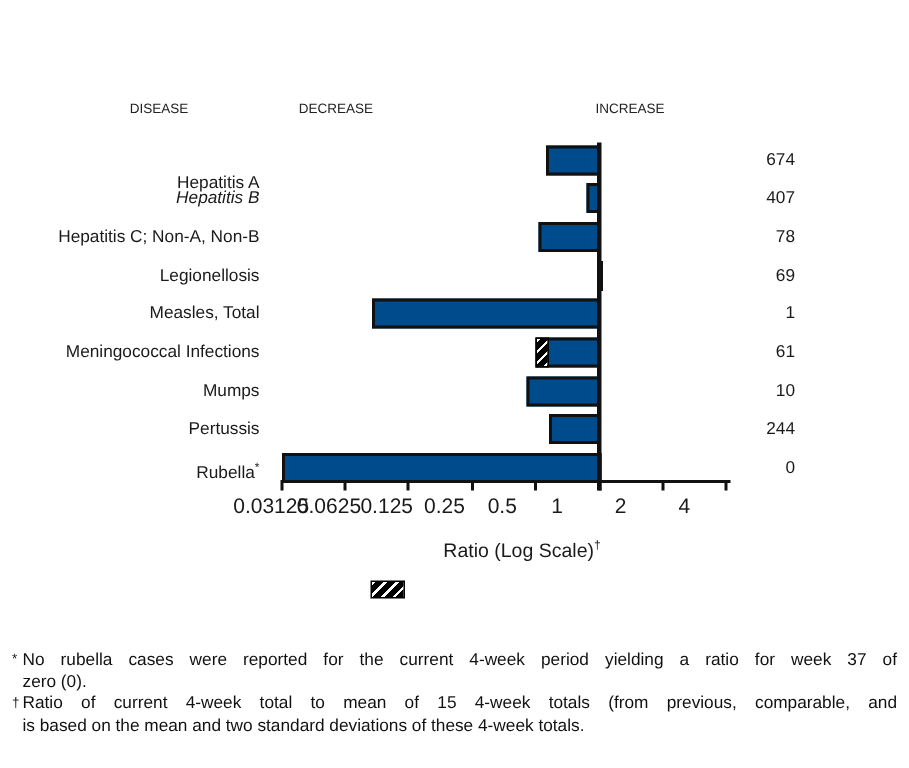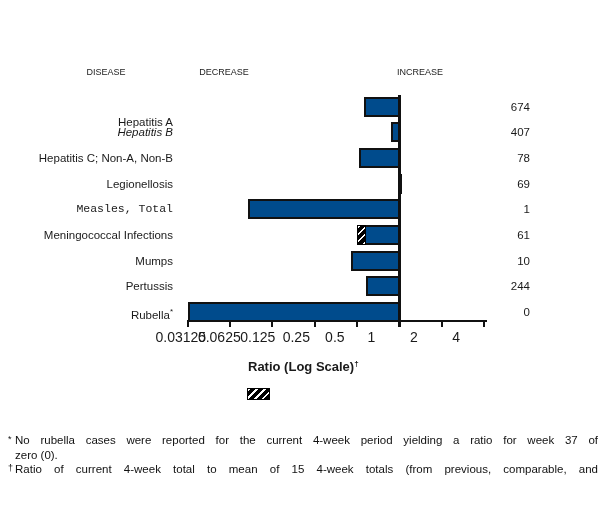--- a/index.html
+++ b/index.html
@@ -20,21 +20,21 @@
   .cases-val { position:absolute; left:440px; width:90px; text-align:right;
                font-size:11.5px; line-height:14px; }
   .bar   { position:absolute; box-sizing:border-box; z-index:2; }
   .hatch { position:absolute; box-sizing:border-box; z-index:3;
            background:repeating-linear-gradient(135deg,#ffffff 0px,#ffffff 1.6px,#000000 1.6px,#000000 5.2px);
            border:1px solid #000; }
   .vline { position:absolute; left:398px; top:95px; width:2.5px; height:231.5px; background:#111; z-index:5; }
   .xaxis { position:absolute; left:186.5px; top:319.5px; width:300px; height:2.5px; background:#111; z-index:4; }
   .tick  { position:absolute; top:322px; width:2px; height:5px; background:#111; }
   .tick-label { position:absolute; top:329px; width:64px; margin-left:-32px; text-align:left; font-size:14px; color:#1a1a1a; }
-  .x-label { position:absolute; left:248px; top:359px; width:200px; font-size:13px; color:#1a1a1a;font-weight:bold; }
+  .x-label { position:absolute; left:248px; top:359px; width:200px; text-align:center; font-size:13px; color:#1a1a1a; }
   .legend { position:absolute; left:247px; top:384px; height:14px; }
   .legend-swatch { display:inline-block; width:23px; height:12px; vertical-align:middle;
            background:repeating-linear-gradient(135deg,#ffffff 0px,#ffffff 1.8px,#000000 1.8px,#000000 5.5px);
            border:1px solid #000; box-sizing:border-box; }
   .legend-label { display:inline-block; margin-left:9px; font-size:12px; vertical-align:middle; color:#1a1a1a; }
   sup.small { font-size:8px; }
   .footnotes { position:absolute; left:8px; top:433px; width:590px;
                font-size:11.5px; line-height:14.6px; color:#111; }
   .fn { position:relative; padding-left:7px; }
   .fn-marker { position:absolute; left:0; top:-1px; font-size:9px; }
@@ -61,21 +61,21 @@
       <div class="cases-val" style="top: 99.7px;">674</div>
       <div class="row-label" style="top: 125.36px; font-style: italic;">Hepatitis B</div>
       <div class="bar" style="left: 390.981px; top: 122.36px; width: 9.5187px; height: 20px; background: rgb(0, 75, 140); border: 2px solid rgb(17, 17, 17);"></div>
       <div class="cases-val" style="top: 125.36px;">407</div>
       <div class="row-label" style="top: 151.02px;">Hepatitis C; Non-A, Non-B</div>
       <div class="bar" style="left: 359.499px; top: 148.02px; width: 41.0009px; height: 20px; background: rgb(0, 75, 140); border: 2px solid rgb(17, 17, 17);"></div>
       <div class="cases-val" style="top: 151.02px;">78</div>
       <div class="row-label" style="top: 176.68px;">Legionellosis</div>
       <div class="bar" style="left: 398px; top: 173.68px; width: 4.48451px; height: 20px; background: rgb(0, 75, 140); border: 2px solid rgb(17, 17, 17);"></div>
       <div class="cases-val" style="top: 176.68px;">69</div>
-      <div class="row-label" style="top: 202.34px; font-family: Liberation Mono, monospace;">Measles, Total</div>
+      <div class="row-label" style="top: 202.34px;">Measles, Total</div>
       <div class="bar" style="left: 247.985px; top: 199.34px; width: 152.515px; height: 20px; background: rgb(0, 75, 140); border: 2px solid rgb(17, 17, 17);"></div>
       <div class="cases-val" style="top: 202.34px;">1</div>
       <div class="row-label" style="top: 228px;">Meningococcal Infections</div>
       <div class="bar" style="left: 357.1px; top: 225px; width: 43.4px; height: 20px; background: rgb(0, 75, 140); border: 2px solid rgb(17, 17, 17);"></div>
       <div class="hatch" style="left: 357.1px; top: 225px; width: 9.07889px; height: 20px;"></div>
       <div class="cases-val" style="top: 228px;">61</div>
       <div class="row-label" style="top: 253.66px;">Mumps</div>
       <div class="bar" style="left: 350.655px; top: 250.66px; width: 49.8449px; height: 20px; background: rgb(0, 75, 140); border: 2px solid rgb(17, 17, 17);"></div>
       <div class="cases-val" style="top: 253.66px;">10</div>
       <div class="row-label" style="top: 279.32px;">Pertussis</div>
@@ -112,16 +112,17 @@
 
   <div class="footnotes">
     <div class="fn">
       <span class="fn-marker">*</span>
       <div class="fn-line just">No rubella cases were reported for the current 4-week period yielding a ratio for week 37 of</div>
       <div class="fn-line">zero (0).</div>
     </div>
     <div class="fn">
       <span class="fn-marker">†</span>
       <div class="fn-line just">Ratio of current 4-week total to mean of 15 4-week totals (from previous, comparable, and</div>
+      <div class="fn-line">is based on the mean and two standard deviations of these 4-week totals.</div>
     </div>
   </div>
 
 </div>
 
 </body></html>

